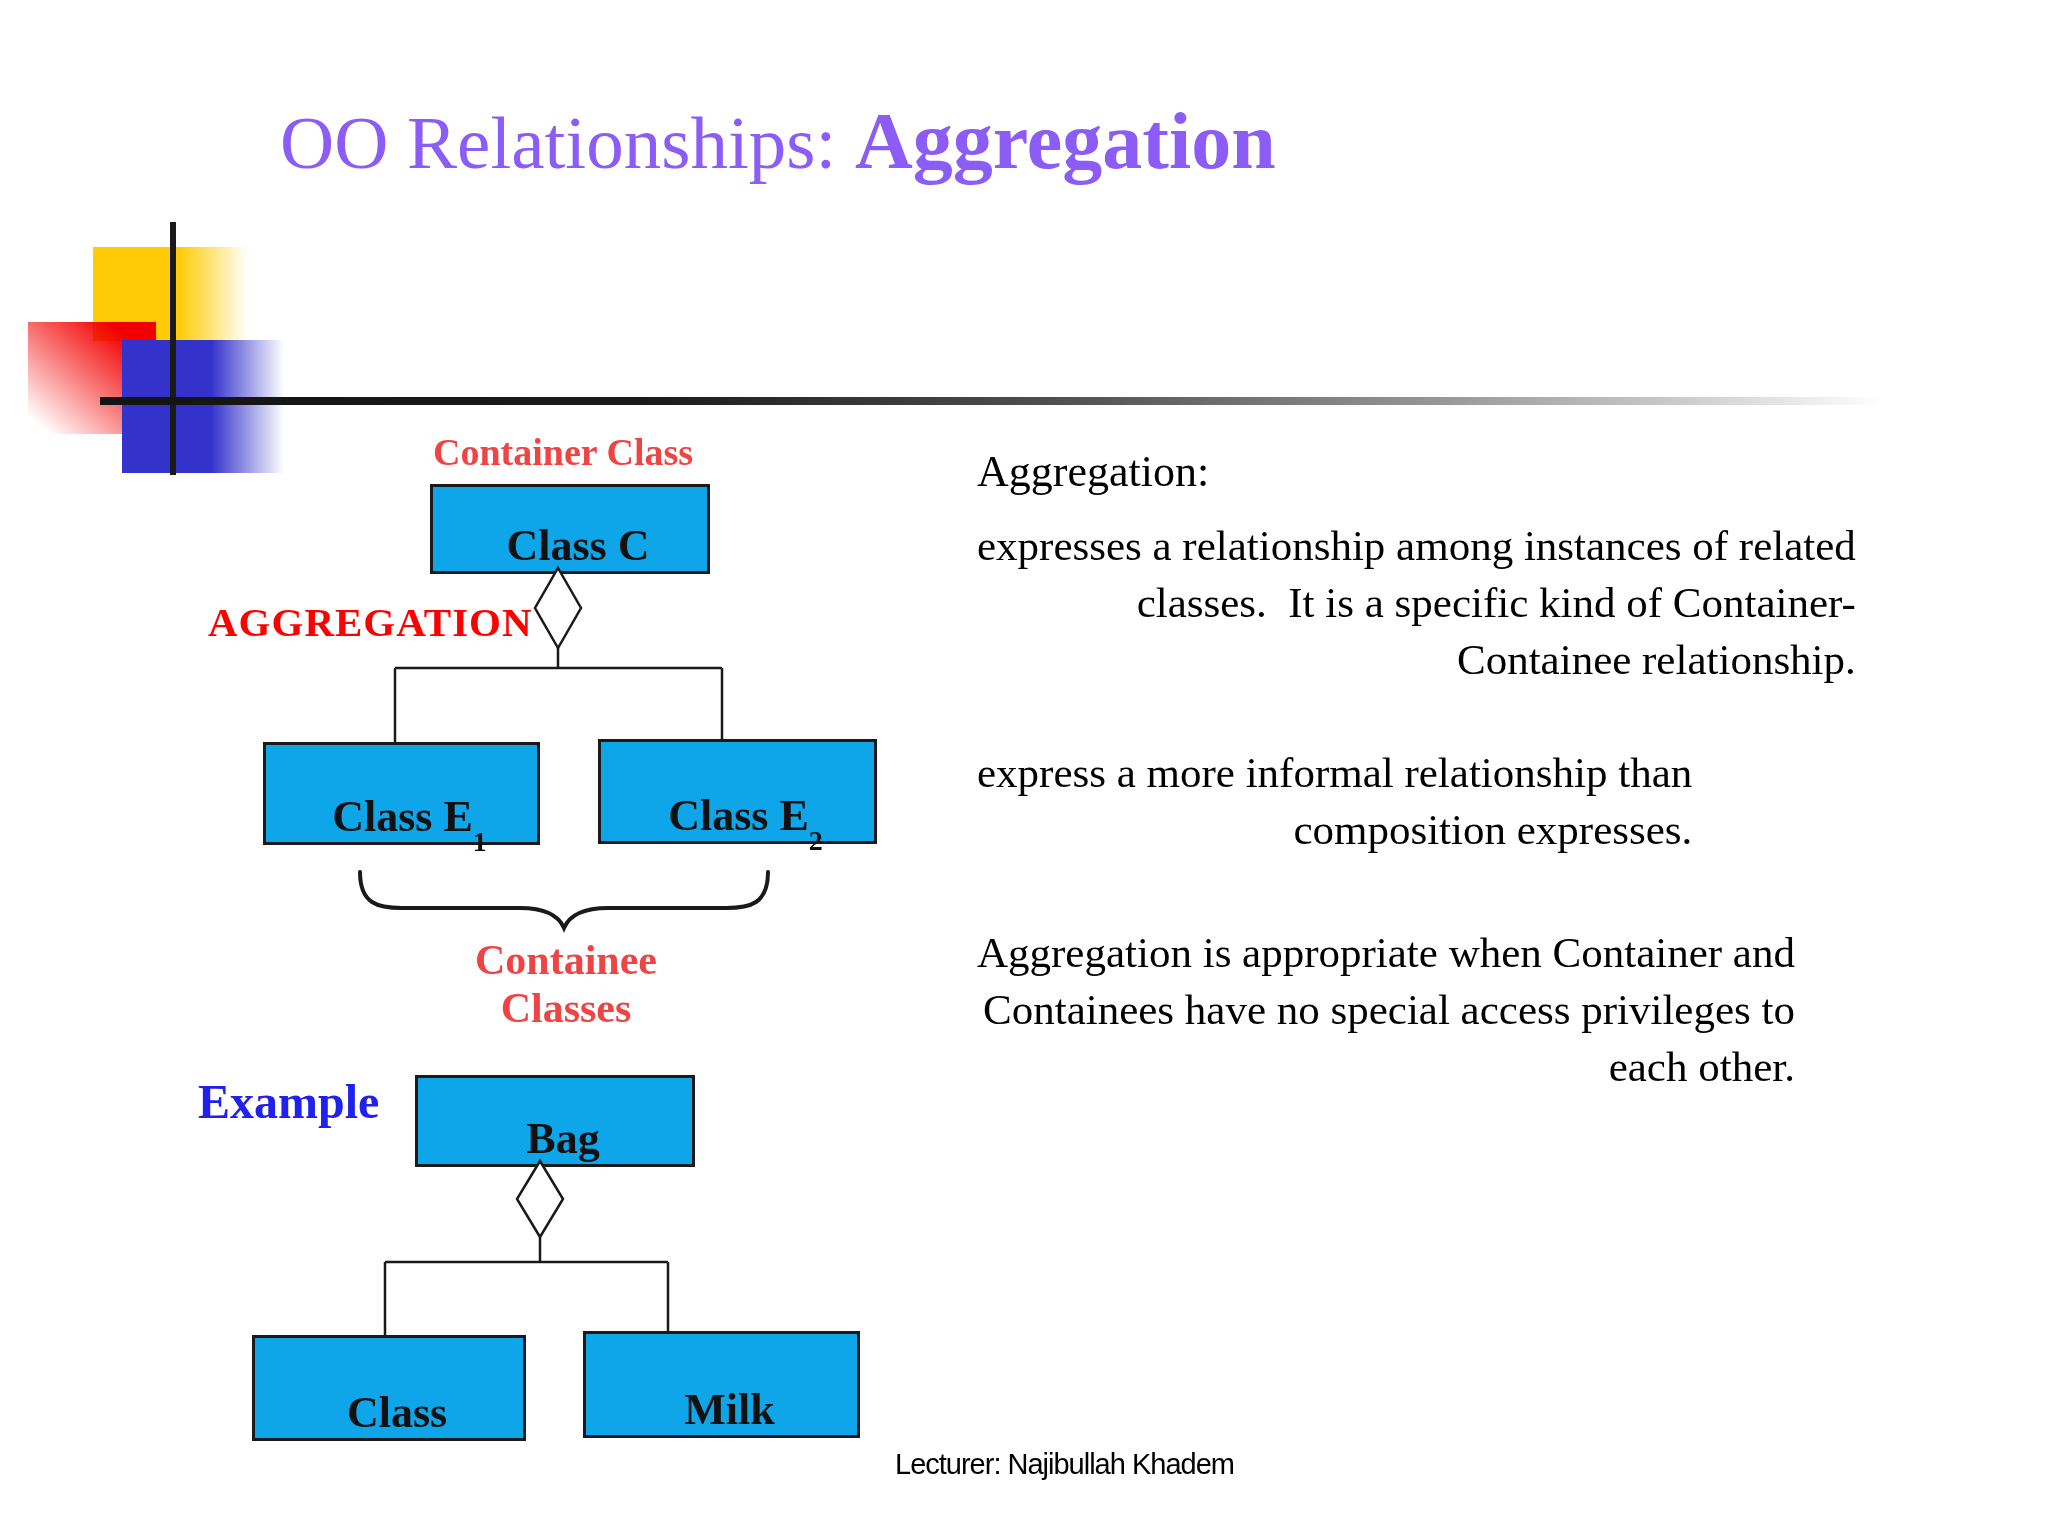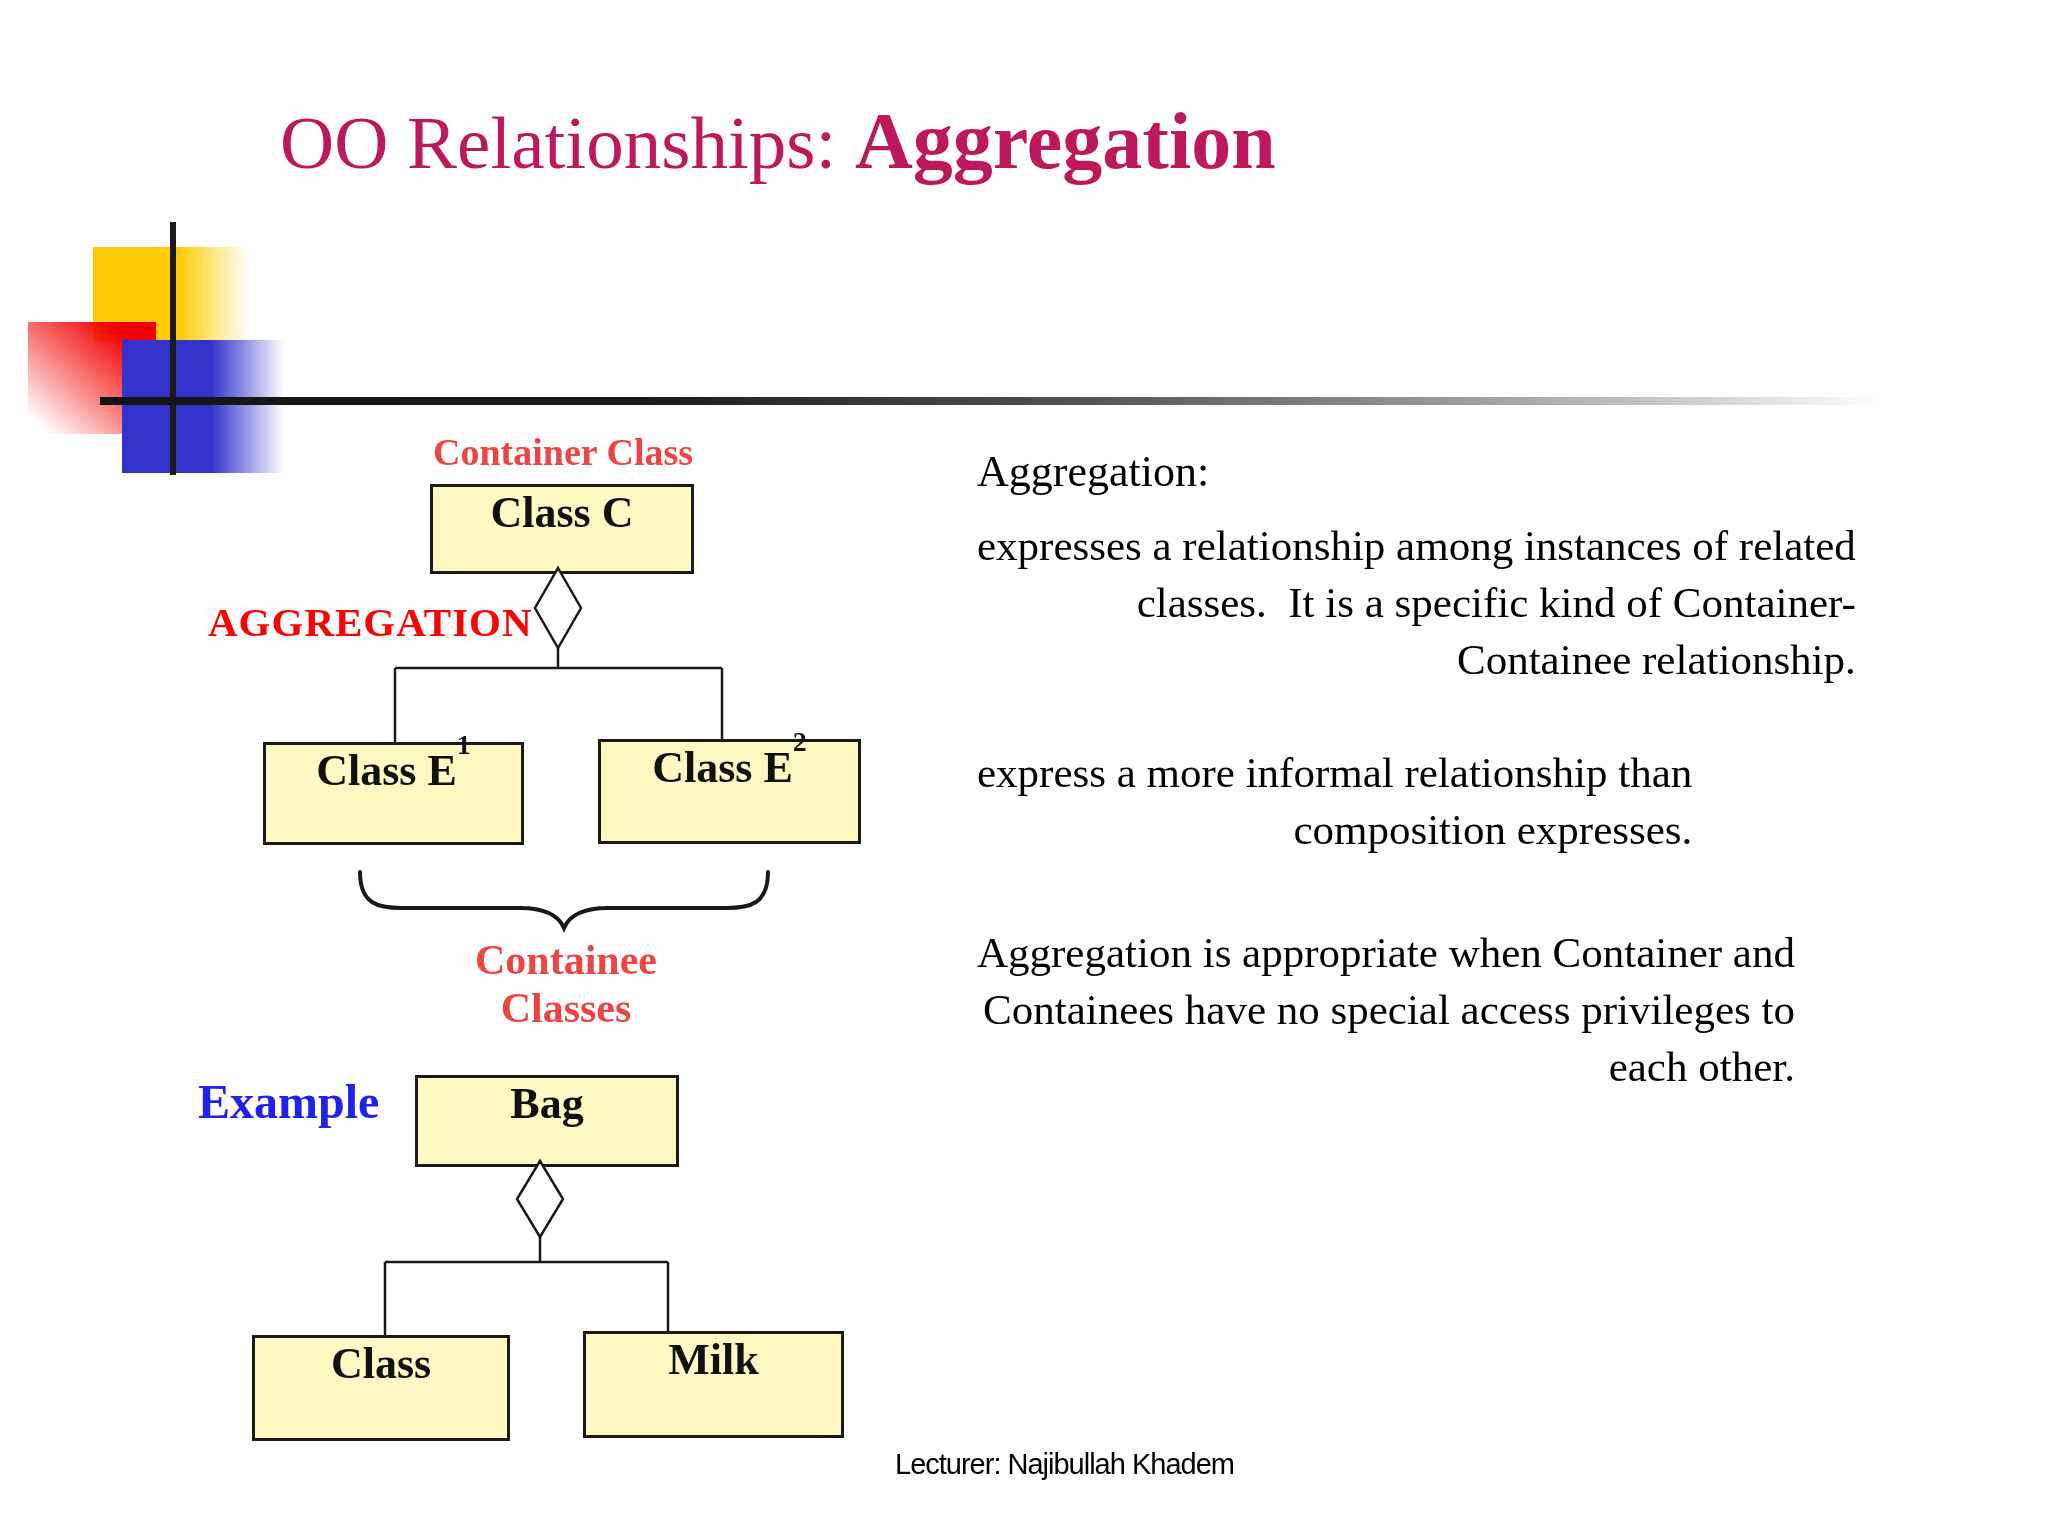--- a/index.html
+++ b/index.html
@@ -12,28 +12,28 @@
   .sq-yellow{left:93px;top:247px;width:155px;height:94px;
     background:linear-gradient(to right,#FFCB05 0%,#FFCB05 55%,rgba(255,203,5,0) 100%);}
   .sq-red{left:28px;top:322px;width:128px;height:112px;
     background:linear-gradient(to left bottom,#F20000 18%,rgba(242,0,0,0.55) 52%,rgba(255,255,255,0) 92%);}
   .sq-blue{left:122px;top:340px;width:162px;height:133px;
     background:linear-gradient(to right,#3333CC 0%,#3333CC 55%,rgba(51,51,204,0) 100%);}
   .vline{position:absolute;left:170px;top:222px;width:6px;height:253px;background:#1a1a1a;}
   .hline{position:absolute;left:100px;top:397px;width:1800px;height:8px;
     background:linear-gradient(to right,#141414 0%,#1a1a1a 30%,#555 55%,#999 75%,#ccc 88%,rgba(255,255,255,0) 99%);}
   
-  .title{position:absolute;left:280px;top:96px;white-space:nowrap;color:#be185d;}
+  .title{position:absolute;left:280px;top:96px;white-space:nowrap;color:#8b5cf6;}
   .title .t-reg{font-size:75px;font-weight:400;}
   .title .t-bold{font-size:80px;font-weight:700;}
   
   .classbox{
-    position:absolute;background:#fef9c3;border:3px solid #1a1a1a;
-    display:flex;align-items:flex-start;justify-content:center;
-    font-weight:700;color:#111;
+    position:absolute;background:#0ea5e9;border:3px solid #1a1a1a;
+    display:flex;align-items:flex-end;justify-content:center;
+    font-weight:700;color:#111;padding-left:16px;
   }
   .classbox .lbl{font-size:44px;}
   .classbox sub{font-size:28px;line-height:0;}
   .diag-label{position:absolute;font-weight:700;color:#ef4444;}
   svg{position:absolute;overflow:visible;}
   .stroke{fill:none;stroke:#1a1a1a;stroke-width:2.5;}
   .diamond{fill:#ffffff;stroke:#1a1a1a;stroke-width:2.5;}
   
   .body-head{position:absolute;left:977px;top:446px;font-size:44px;font-weight:400;color:#000;}
   .body-par{position:absolute;left:977px;font-size:43px;line-height:57px;color:#000;white-space:pre-wrap;text-align:right;}

